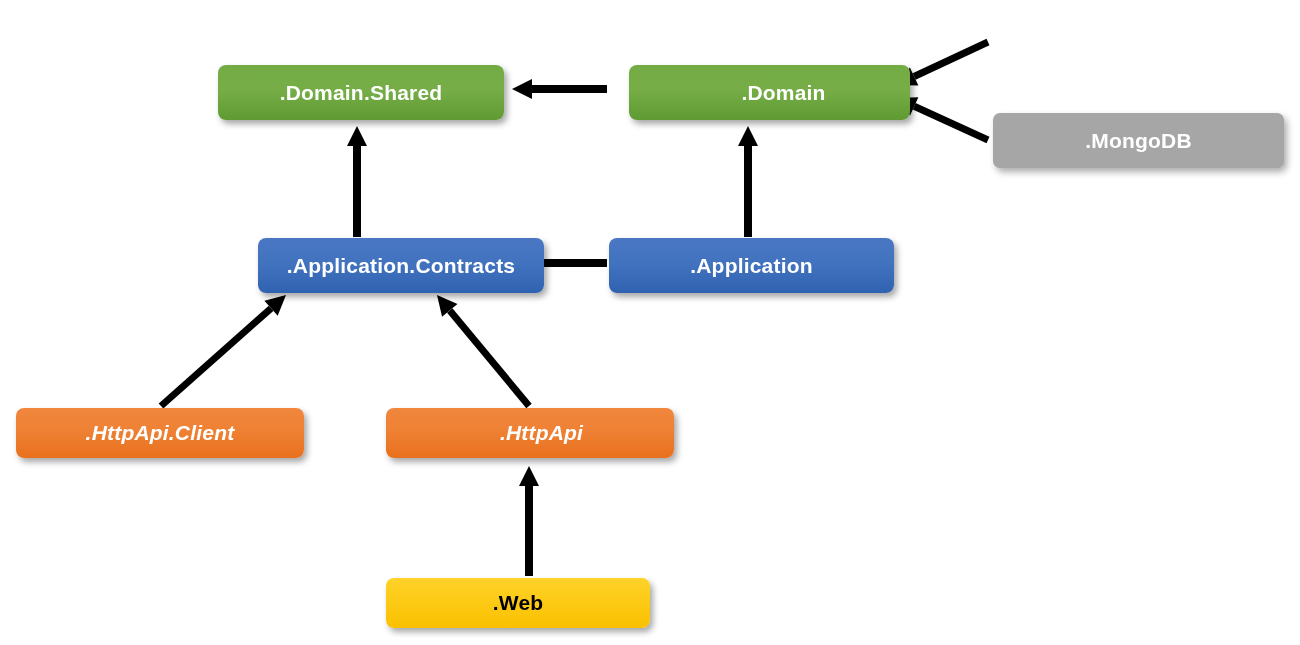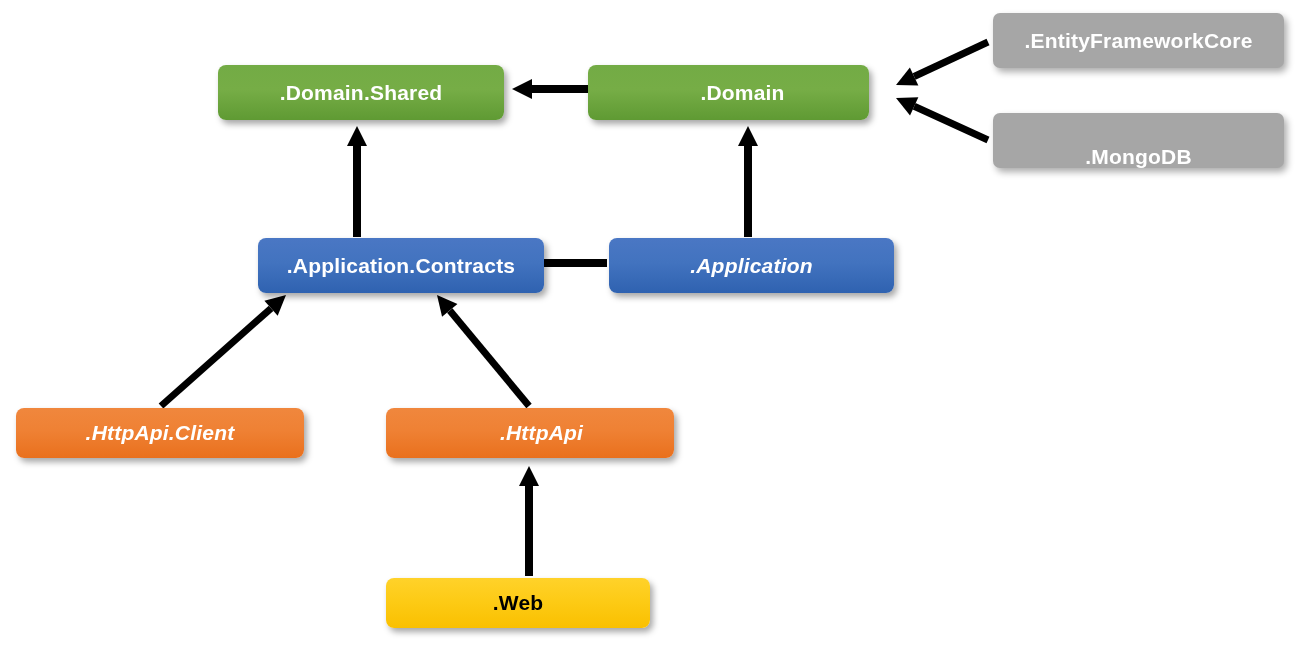--- a/index.html
+++ b/index.html
@@ -89,37 +89,34 @@
       <line x1="529" y1="406" x2="449.7627072808773" y2="310.3984837845368" stroke="#000000" stroke-width="7" stroke-linecap="butt"></line>
       <polygon points="437,295 457.4619491731457,304.01713014409813 442.0634653886089,316.7798374249754" fill="#000000"></polygon>
       <line x1="529" y1="576" x2="529" y2="486" stroke="#000000" stroke-width="8" stroke-linecap="butt"></line>
       <polygon points="529,466 539,486 519,486" fill="#000000"></polygon>
     </svg>
 
   <div class="node green" style="left: 218px; top: 65px; width: 286px; height: 55px; color: rgb(255, 255, 255);">
     <span class="label">.Domain.Shared</span>
   </div>
 
-  <div class="node green" style="left: 588px; top: 65px; width: 281px; height: 55px; color: rgb(255, 255, 255); padding-left: 28px;">
+  <div class="node green" style="left: 629px; top: 65px; width: 281px; height: 55px; color: rgb(255, 255, 255); padding-left: 28px;">
     <span class="label">.Domain</span>
   </div>
 
-  <div class="node gray" style="left: 993px; top: 13px; width: 291px; height: 55px; color: rgb(255, 255, 255);">
-    <span class="label">.EntityFrameworkCore</span>
-  </div>
 
-  <div class="node gray" style="left: 993px; top: 113px; width: 291px; height: 55px; color: rgb(255, 255, 255); align-items: flex-end;">
+  <div class="node gray" style="left: 993px; top: 113px; width: 291px; height: 55px; color: rgb(255, 255, 255);">
     <span class="label">.MongoDB</span>
   </div>
 
   <div class="node blue" style="left: 218px; top: 238px; width: 286px; height: 55px; color: rgb(255, 255, 255); margin-left: 40px;">
     <span class="label">.Application.Contracts</span>
   </div>
 
-  <div class="node blue" style="left: 609px; top: 238px; width: 285px; height: 55px; color: rgb(255, 255, 255); font-style: italic;">
+  <div class="node blue" style="left: 609px; top: 238px; width: 285px; height: 55px; color: rgb(255, 255, 255);">
     <span class="label">.Application</span>
   </div>
 
   <div class="node orange" style="left: 16px; top: 408px; width: 288px; height: 50px; color: rgb(255, 255, 255);">
     <span class="label">.HttpApi.Client</span>
   </div>
 
   <div class="node orange" style="left: 386px; top: 408px; width: 288px; height: 50px; color: rgb(255, 255, 255); padding-left: 23px;">
     <span class="label">.HttpApi</span>
   </div>

